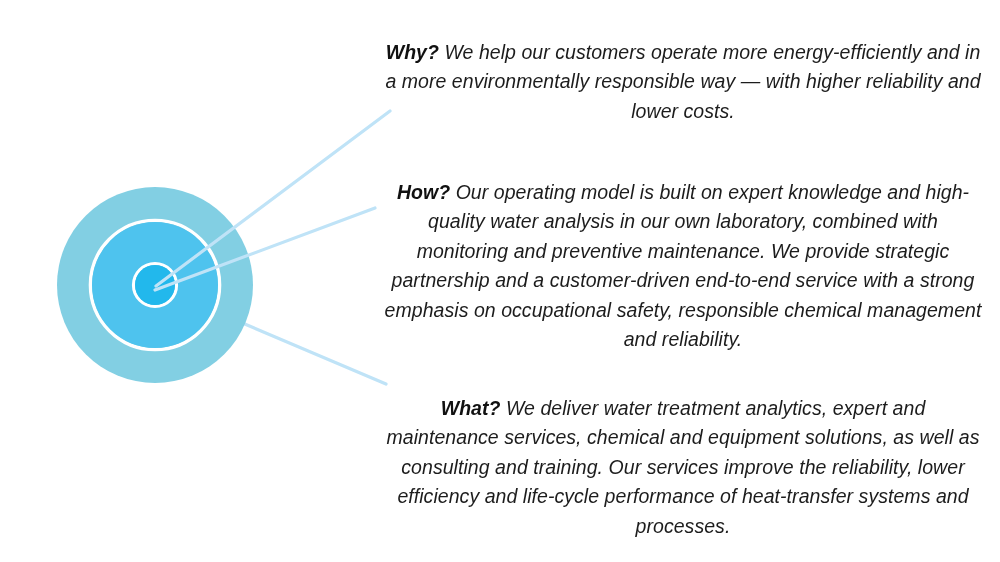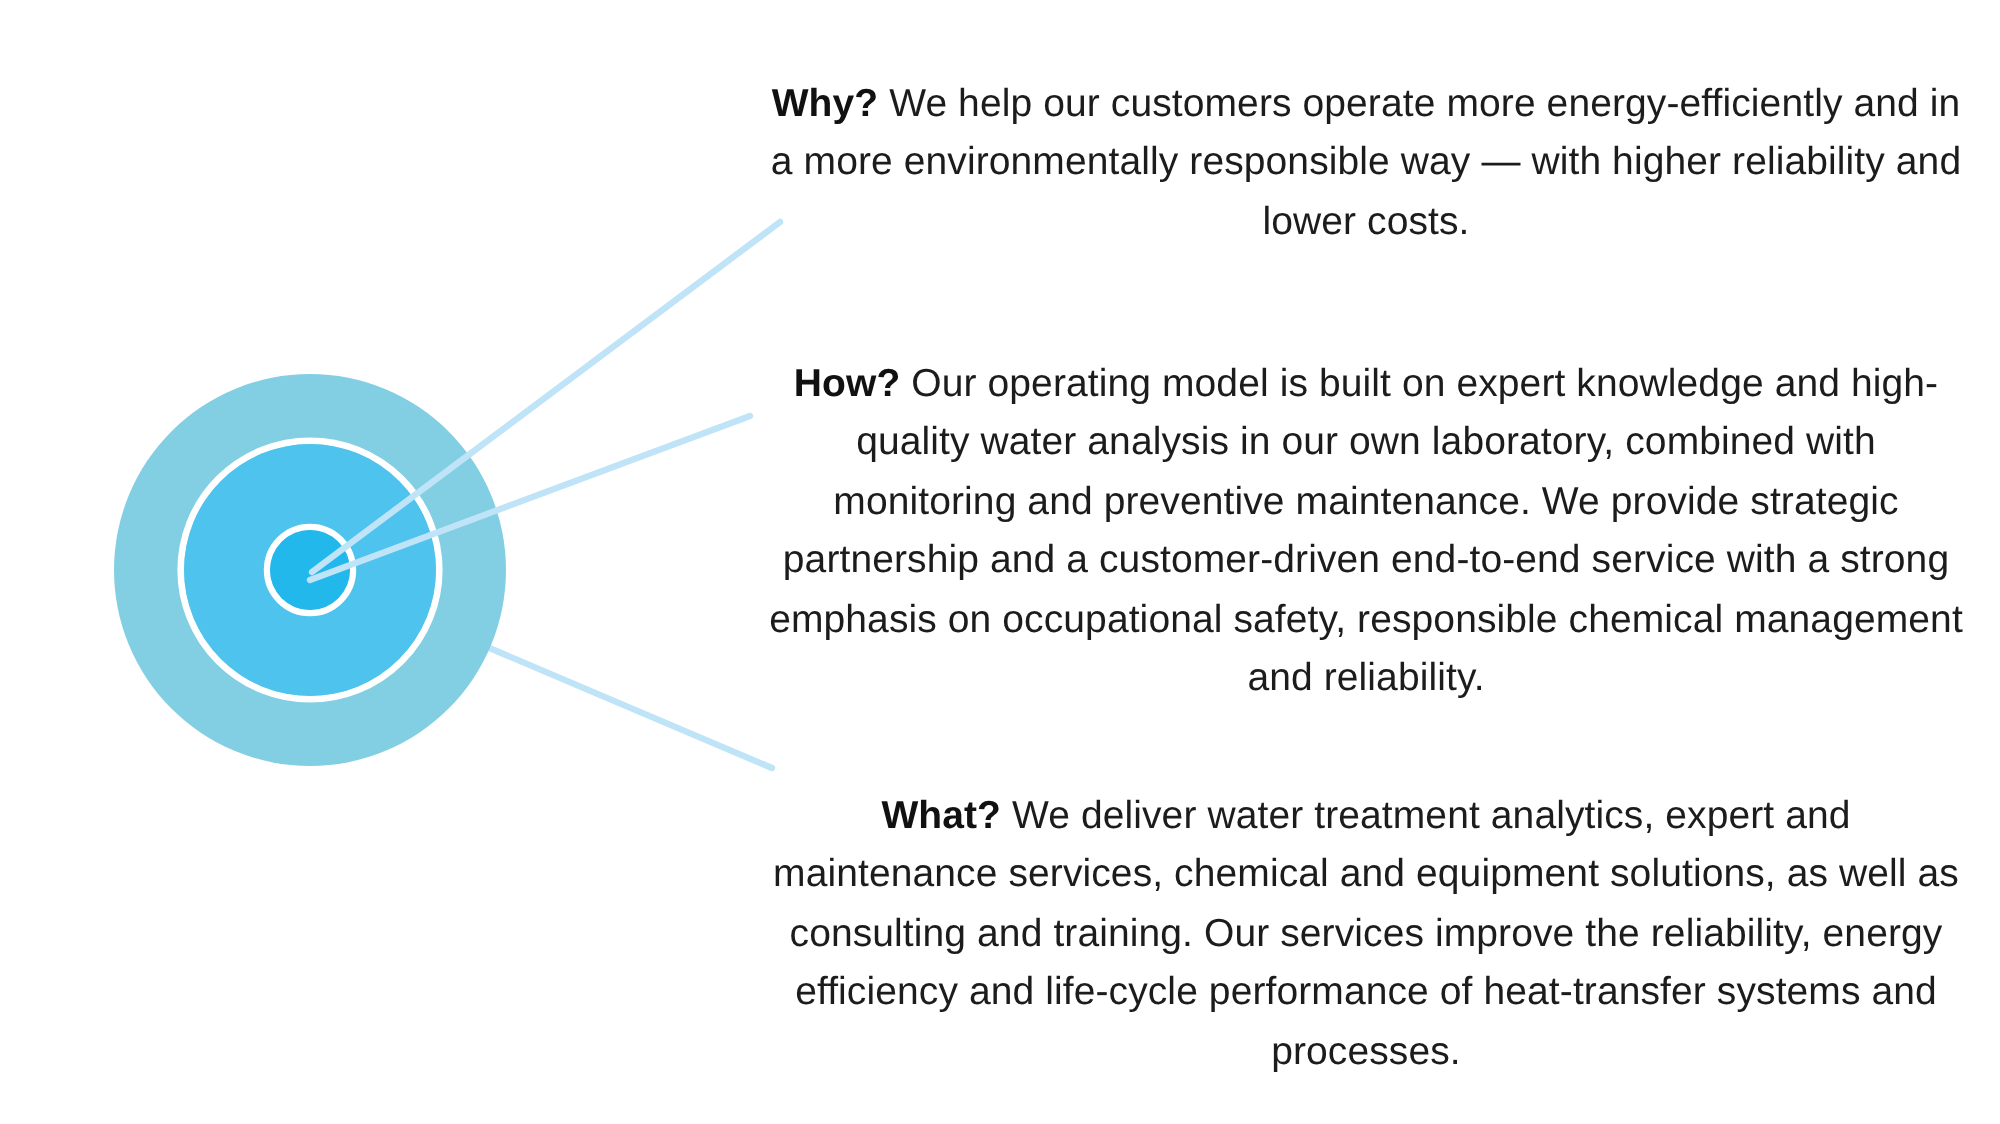--- a/index.html
+++ b/index.html
@@ -17,20 +17,21 @@
     color: #1a1a1a;
     -webkit-font-smoothing: antialiased;
   }
 
   
   #stage {
     position: absolute;
     inset: 0;
     width: 1000px;
     height: 562px;
+    font-style: italic;
   }
 
   
   #diagram-svg {
     position: absolute;
     left: 0;
     top: 0;
     width: 1000px;
     height: 562px;
     display: block;
@@ -88,17 +89,17 @@
 
     <p class="text-block" id="block-why">
       <span class="lead">Why?</span><span> We help our customers operate more energy-efficiently and in a more environmentally responsible way — with higher reliability and lower costs.</span>
     </p>
 
     <p class="text-block" id="block-how">
       <span class="lead">How?</span><span> Our operating model is built on expert knowledge and high-quality water analysis in our own laboratory, combined with monitoring and preventive maintenance. We provide strategic partnership and a customer-driven end-to-end service with a strong emphasis on occupational safety, responsible chemical management and reliability.</span>
     </p>
 
     <p class="text-block" id="block-what">
-      <span class="lead">What?</span><span> We deliver water treatment analytics, expert and maintenance services, chemical and equipment solutions, as well as consulting and training. Our services improve the reliability, energy efficiency and life-cycle performance of heat-transfer systems and processes.</span>
+      <span class="lead">What?</span><span> We deliver water treatment analytics, expert and maintenance services, chemical and equipment solutions, as well as consulting and training. Our services improve the reliability, lower efficiency and life-cycle performance of heat-transfer systems and processes.</span>
     </p>
 
   </div>
 </div>
 
 </body></html>

